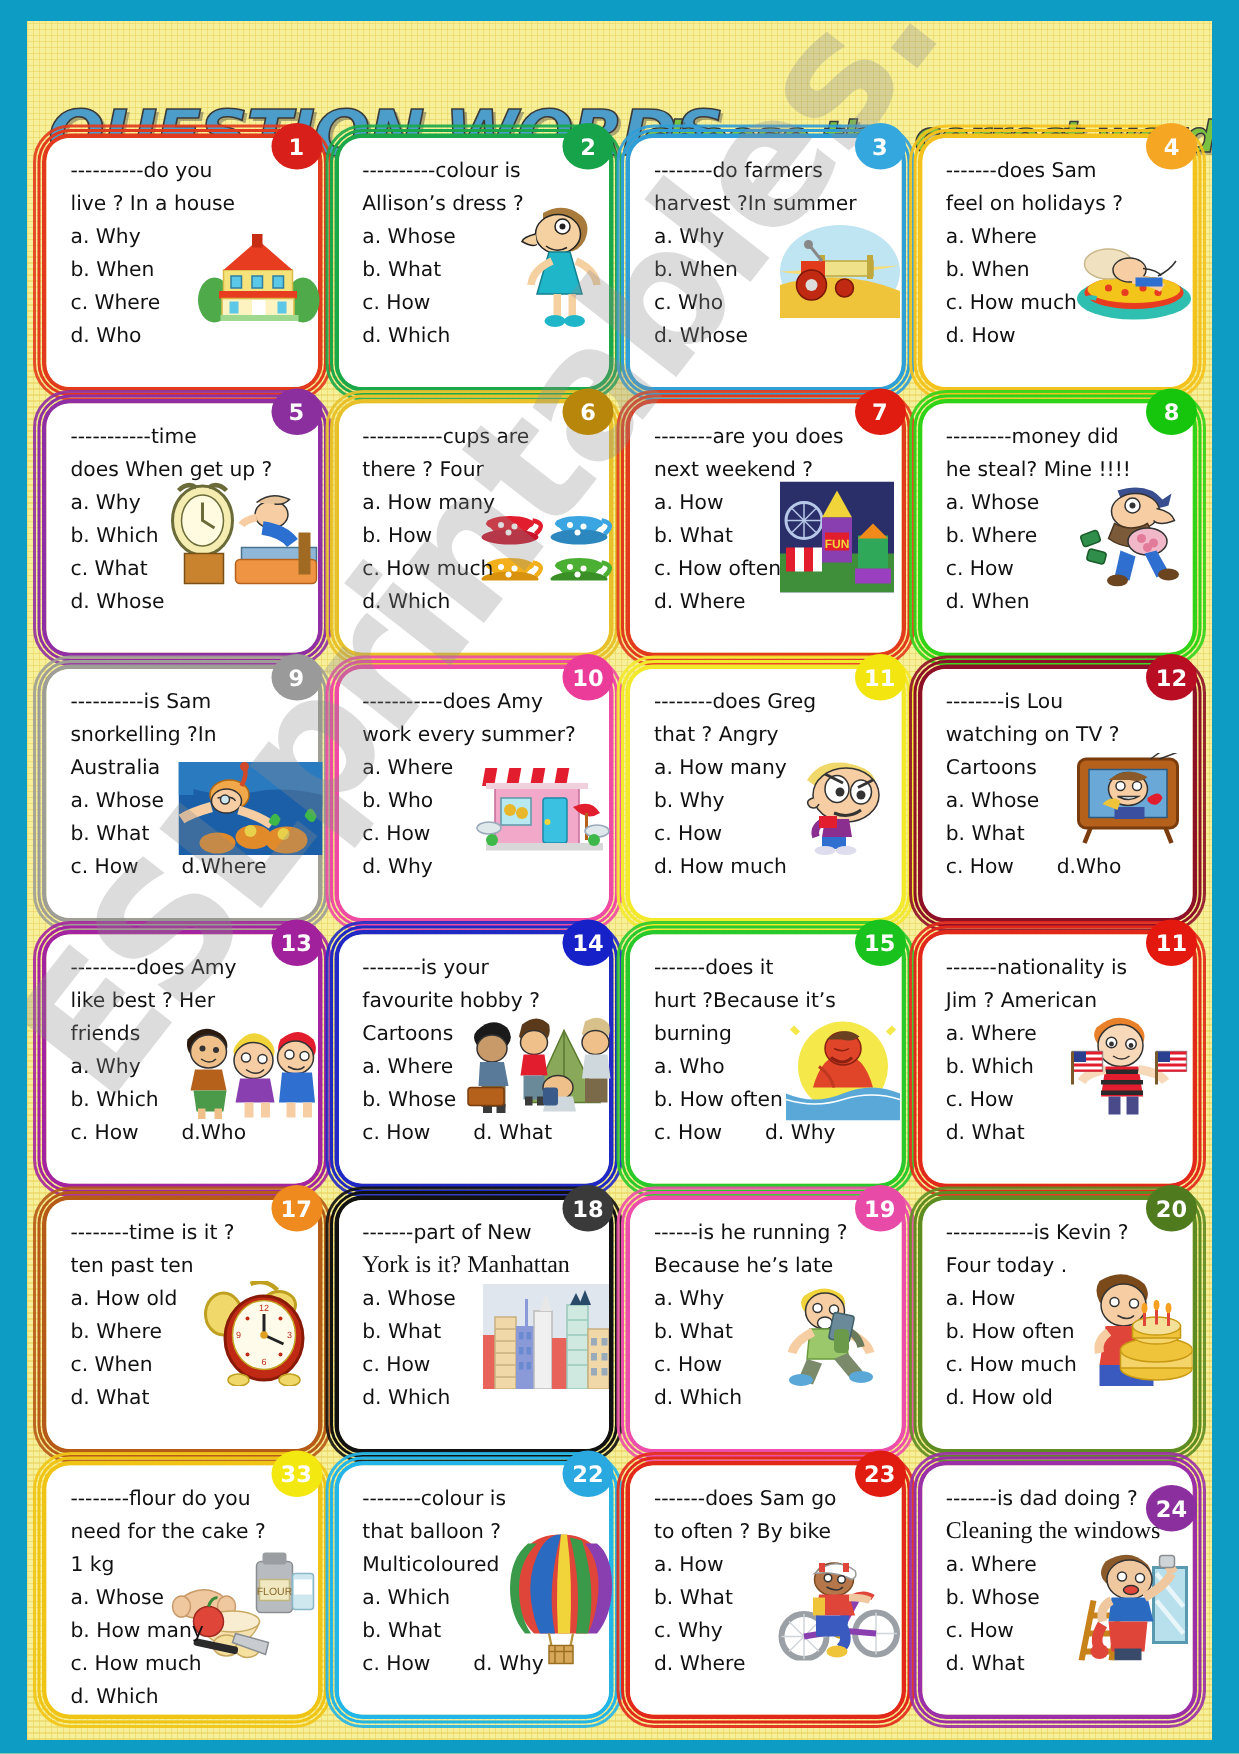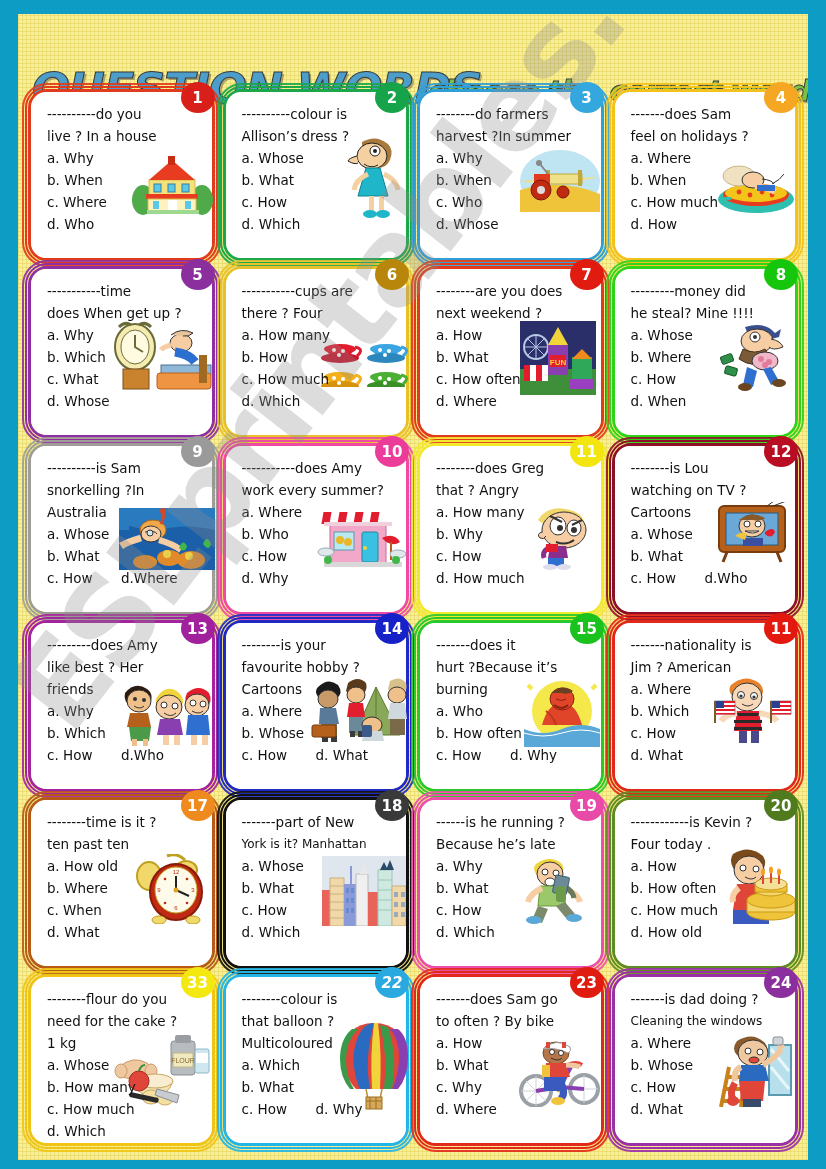--- a/index.html
+++ b/index.html
@@ -122,21 +122,21 @@
     position:absolute;
     left:16px; top:11px; right:8px;
     z-index:4;
     font-family:"DejaVu Sans", sans-serif;
     font-size:13.5px;
     color:#111111;
     line-height:22px;
     letter-spacing:0px;
   }
   .qline{ white-space:nowrap; }
-  .qline.small{ font-size:12px; }
+  .qline.small{ font-size:16px;font-family:Liberation Serif, serif; }
   .opts{ margin-top:0px; }
   .opt{ white-space:nowrap; }
   .inline-pair{ display:flex; }
   .inline-pair > span:first-child{ width:74px; flex:none;}
 
   
   .art{
     position:absolute;
     z-index:3;
     pointer-events:none;
@@ -1152,21 +1152,21 @@
             <div class="opts">
               <div class="opt">a. Which</div>
               <div class="opt">b. What</div>
               <div class="opt inline-pair">
                 <span>c. How</span>
                 <span>d. Why</span>
               </div>
             </div>
           </div>
         </div>
-        <div class="badge" style="background: rgb(42, 168, 224); font-style: italic;">22</div>
+        <div class="badge" style="background: rgb(42, 168, 224);">22</div>
       </div>
       <div class="cell">
         <div class="ring r3" style="border-color: rgb(226, 40, 27); opacity: 0.9;"></div>
         <div class="ring r2" style="border-color: rgb(226, 40, 27);"></div>
         <div class="ring r1" style="border-color: rgb(226, 40, 27);"></div>
         <div class="card">
           <div class="art" style="left: 90px; top: 58px; width: 92px; height: 72px;">
             <svg width="92" height="72" viewBox="0 0 92 72">
     <ellipse cx="26" cy="56" rx="15" ry="15" fill="none" stroke="#9aa0a6" stroke-width="4"></ellipse>
     <ellipse cx="74" cy="54" rx="14" ry="14" fill="none" stroke="#9aa0a6" stroke-width="4"></ellipse>
@@ -1255,17 +1255,17 @@
             <div class="qline">-------is dad doing ?</div>
             <div class="qline small">Cleaning the windows</div>
             <div class="opts">
               <div class="opt">a. Where</div>
               <div class="opt">b. Whose</div>
               <div class="opt">c. How</div>
               <div class="opt">d. What</div>
             </div>
           </div>
         </div>
-        <div class="badge" style="background: rgb(139, 47, 158);">24</div>
+        <div class="badge" style="background: rgb(139, 47, 158); margin-top: 23px;">24</div>
       </div>
     </div>
 
 </div>
 
 </body></html>

